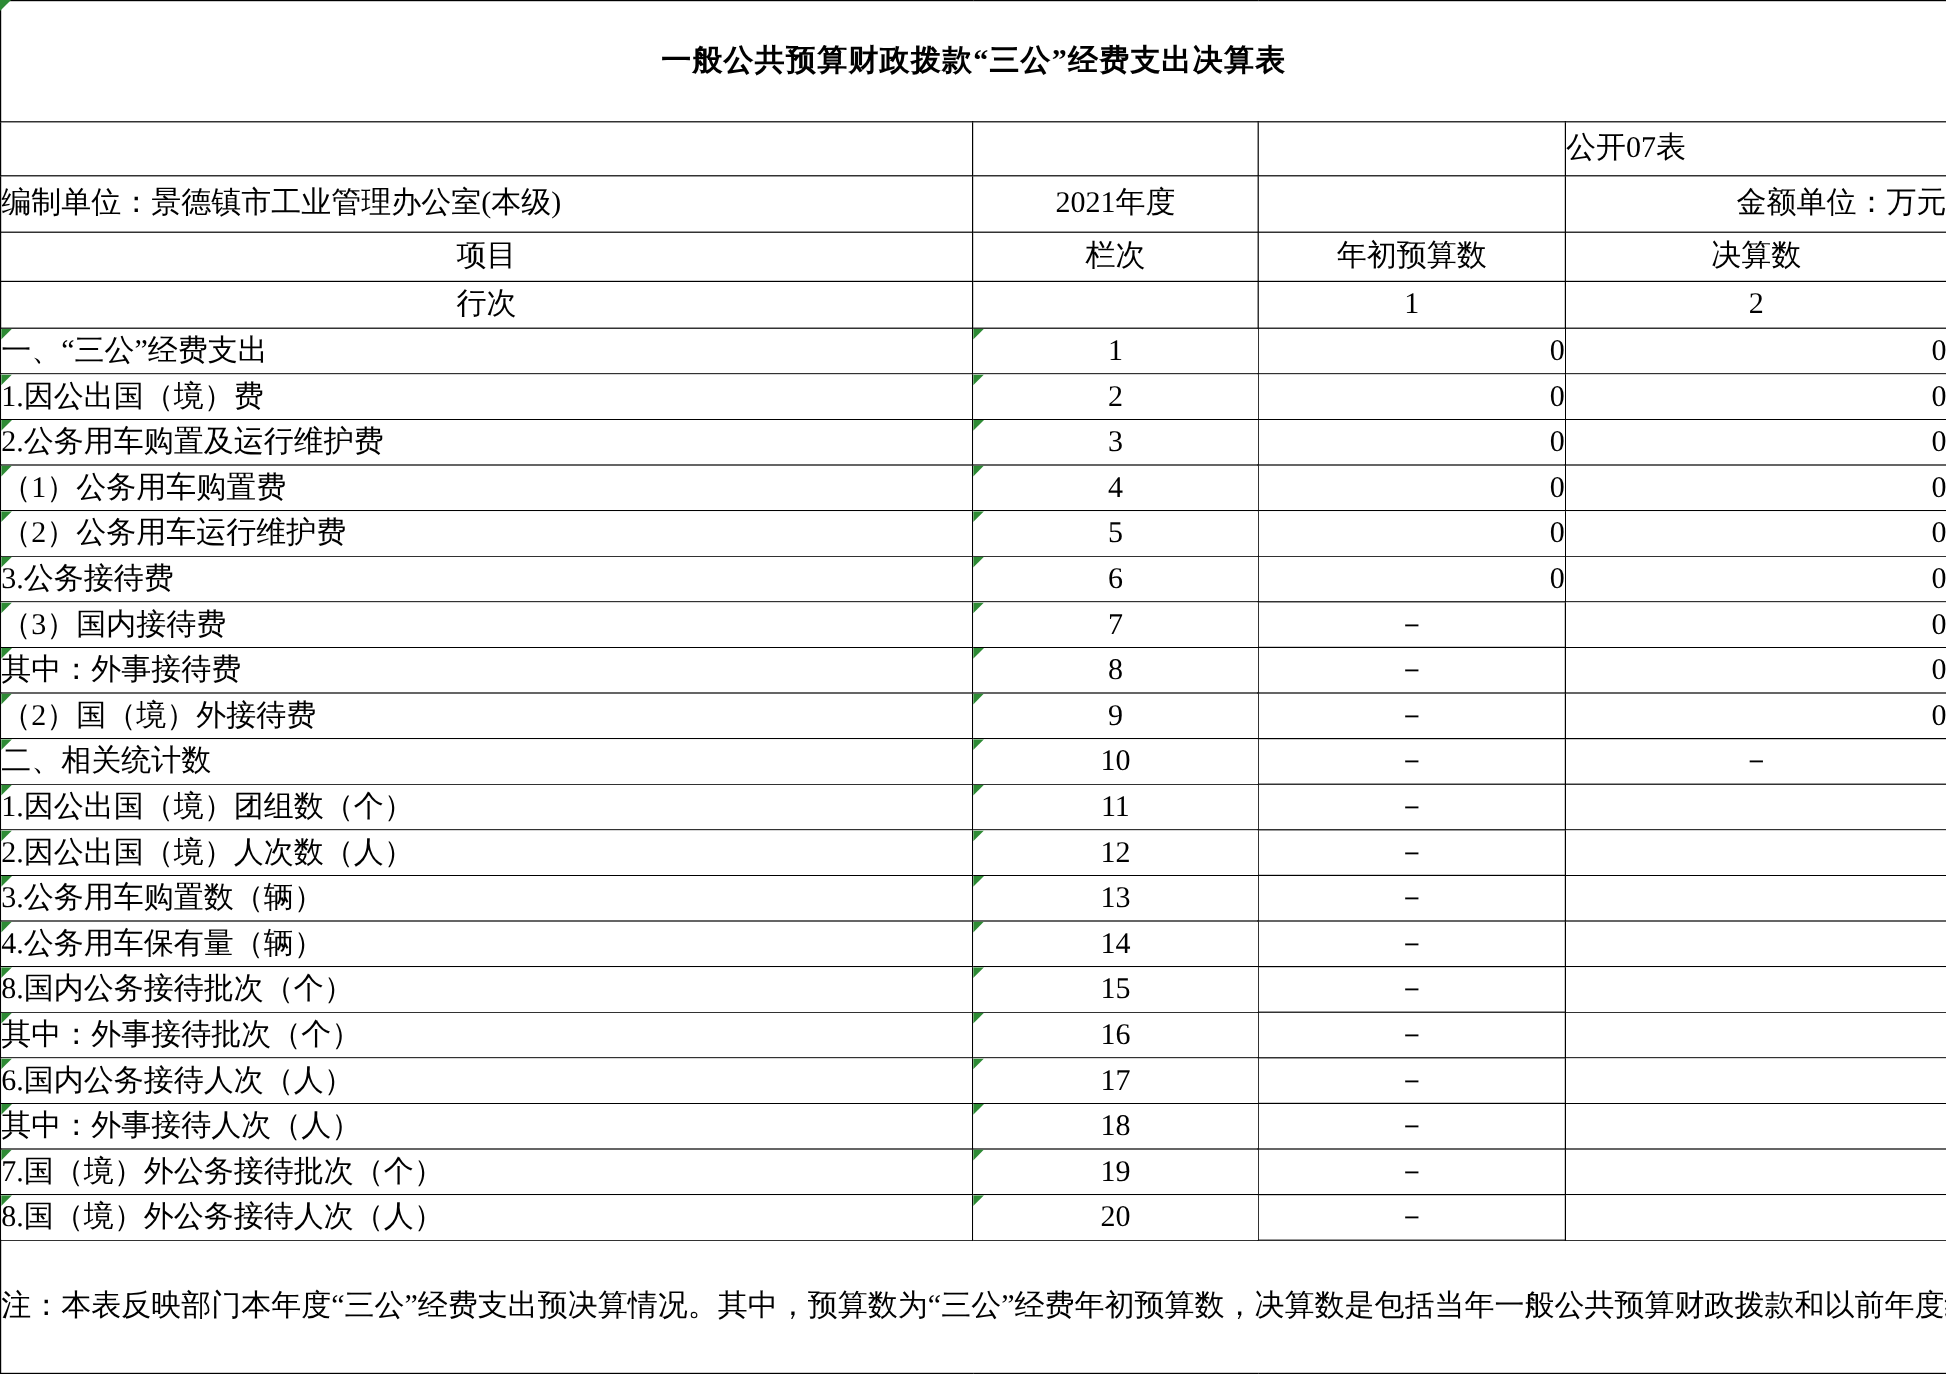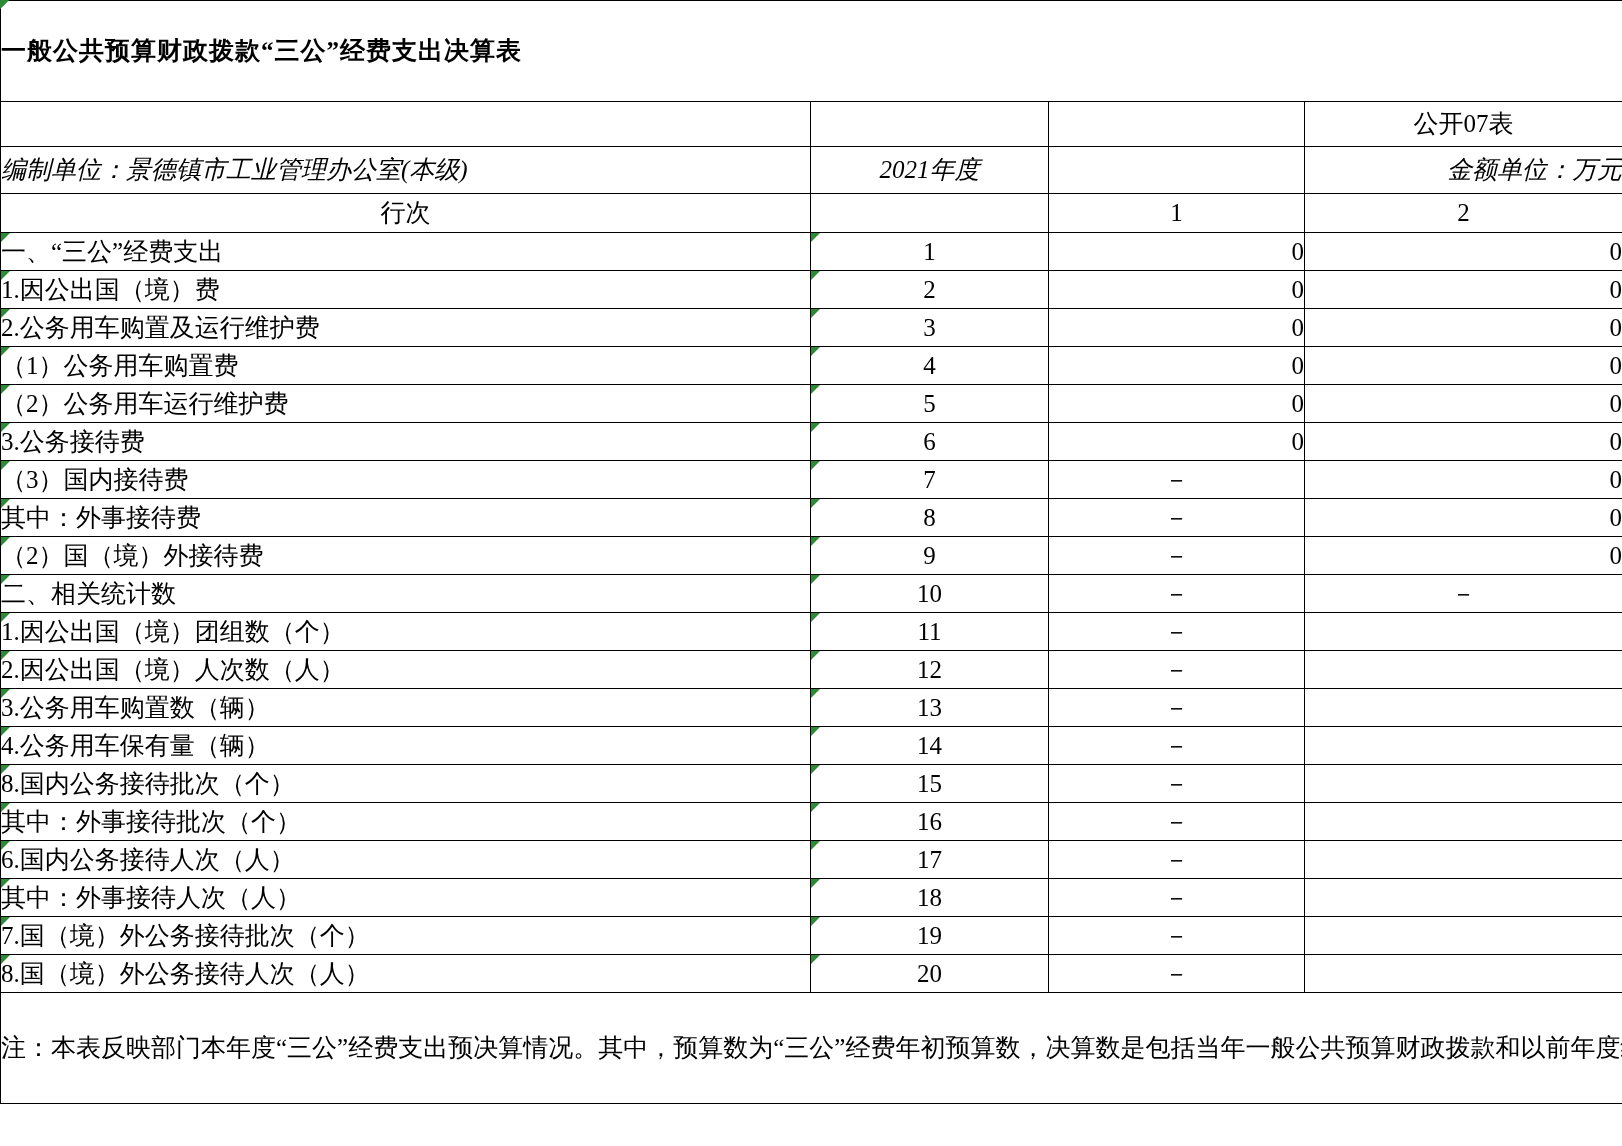--- a/index.html
+++ b/index.html
@@ -34,37 +34,38 @@
     white-space: nowrap;
   }
   
   col.c-item  { width: 810px; }
   col.c-line  { width: 238px; }
   col.c-bud   { width: 256px; }
   col.c-fin   { width: 318px; }
 
   .title-cell {
     height: 100px;
+    text-align: center;
     font-size: 57px;
     font-weight: bold;
     letter-spacing: 1px;
     font-family: "Liberation Serif", "DejaVu Serif", serif;
     border-left: 1px solid #000;
     border-right: 1px solid #000;
     border-top: 1px solid #000;
     border-bottom: 1px solid #000;
   }
   .blank-cell { height: 44px; border: 1px solid #000; }
 
   .public-no {
-    text-align: center;
+    text-align: left;
     padding-right: 10px;
     font-size: 26px;
   }
-  .unit-row td { height: 46px; font-style: italic; }
+  .unit-row td { height: 46px; }
   .compiler {
     text-align: left;
     padding-left: 14px;
     font-size: 27px;
   }
   .year {
     text-align: center;
     font-size: 27px;
   }
   .amount-unit {
@@ -153,20 +154,26 @@
         <td class="blank-cell"></td>
         <td class="blank-cell"></td>
         <td class="blank-cell public-no">公开07表</td>
       </tr>
       <tr class="unit-row">
         <td class="compiler">编制单位：景德镇市工业管理办公室(本级)</td>
         <td class="year">2021年度</td>
         <td class="blank-cell"></td>
         <td class="amount-unit">金额单位：万元</td>
       </tr>
+      <tr class="hdr">
+        <td>项目</td>
+        <td>栏次</td>
+        <td>年初预算数</td>
+        <td>决算数</td>
+      </tr>
       <tr class="hdr sub">
         <td>行次</td>
         <td></td>
         <td class="cmark">1</td>
         <td class="cmark">2</td>
       </tr>
 
       <tr class="data">
         <td class="item cmark">一、“三公”经费支出</td>
         <td class="lineno cmark">1</td>

